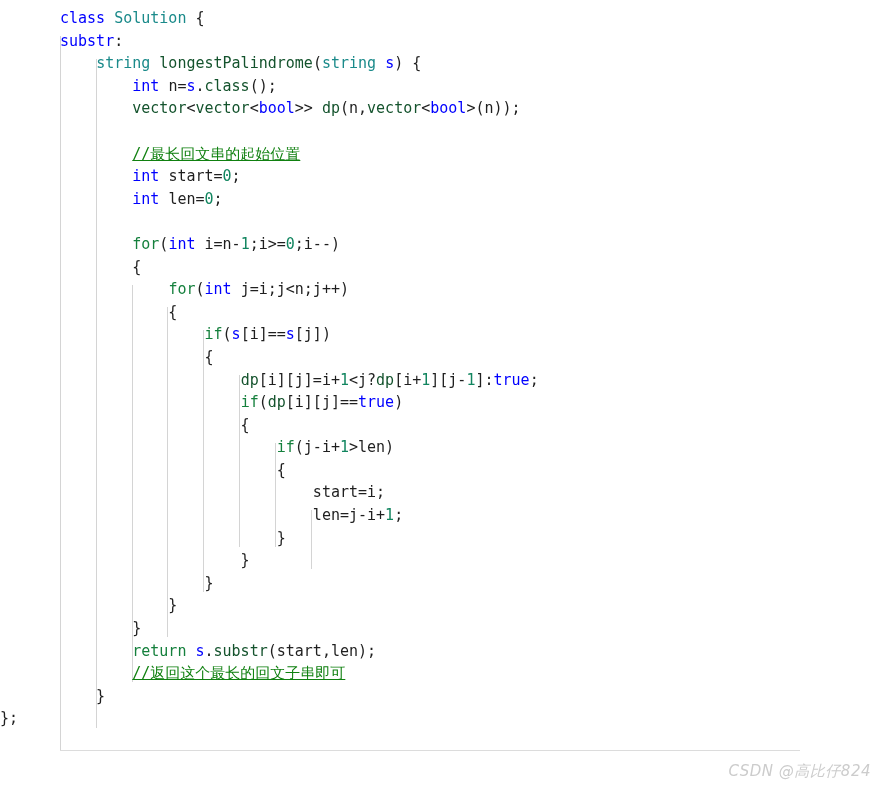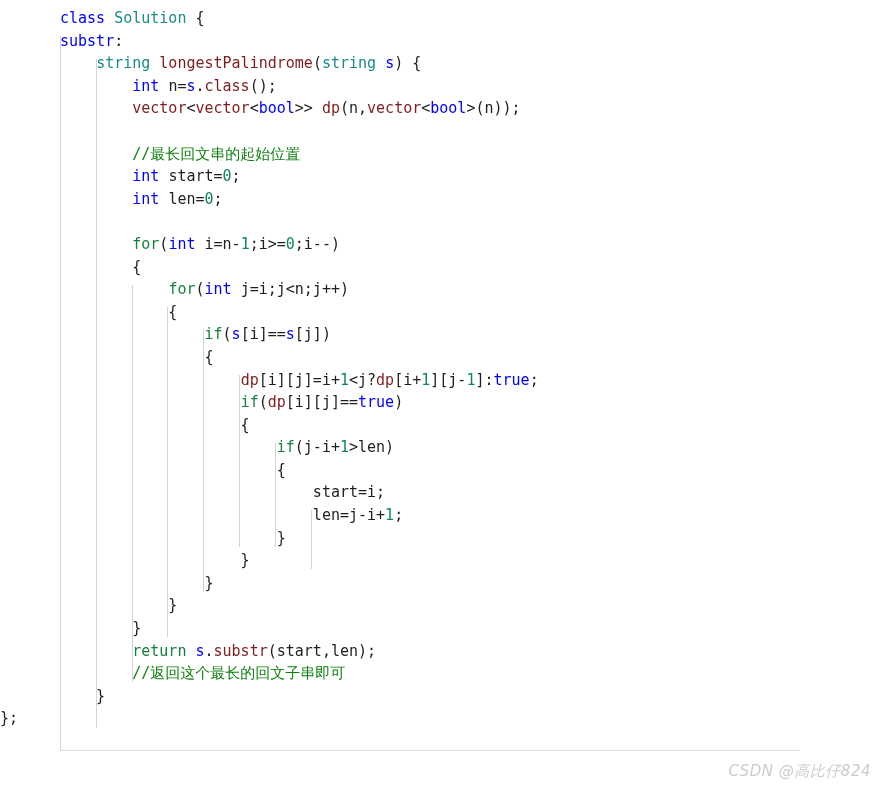--- a/index.html
+++ b/index.html
@@ -40,23 +40,23 @@
     position: relative;
     display: inline-block;
     padding-left: 60px;
     z-index: 2;
   }
 
   
   .k      { color: #0000ff; }  
   .kw     { color: #15803d; }  
   .ty     { color: #1a8a8a; }  
-  .fn     { color: #7f1d1d; }  
+  .fn     { color: #14532d; }  
   .num    { color: #11855f; }  
-  .cmt    { color: #108010; }  
+  .cmt    { color: #108010; text-decoration: underline; }  
   .op     { color: #1f1f1f; }  
 
   
   #indent-guides {
     position: absolute;
     left: 0;
     top: 0;
     width: 883px;
     height: 794px;
     z-index: 1;

